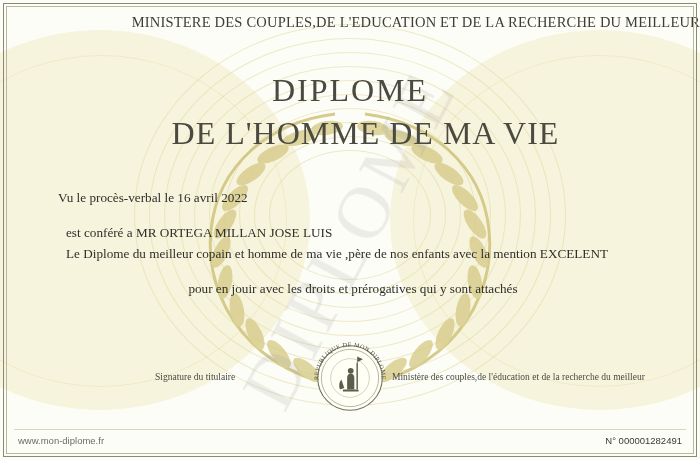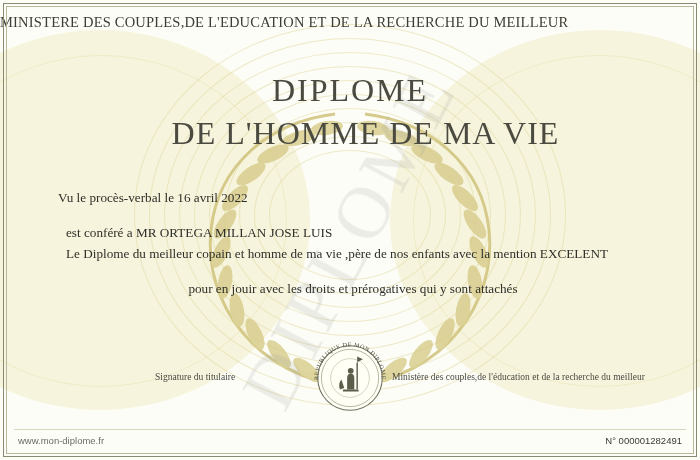--- a/index.html
+++ b/index.html
@@ -107,21 +107,21 @@
     width: 330px;
     height: 300px;
     opacity: 0.85;
   }
 
   .ministry {
     position: absolute;
     top: 14px;
     left: 0;
     width: 700px;
-    text-align: left;
+    text-align: right;
     font-size: 14.5px;
     font-variant: small-caps;
     letter-spacing: 0.2px;
     color: #3d3d35;
     white-space: nowrap;
   }
 
   .title-block {
     position: absolute;
     top: 72px;

